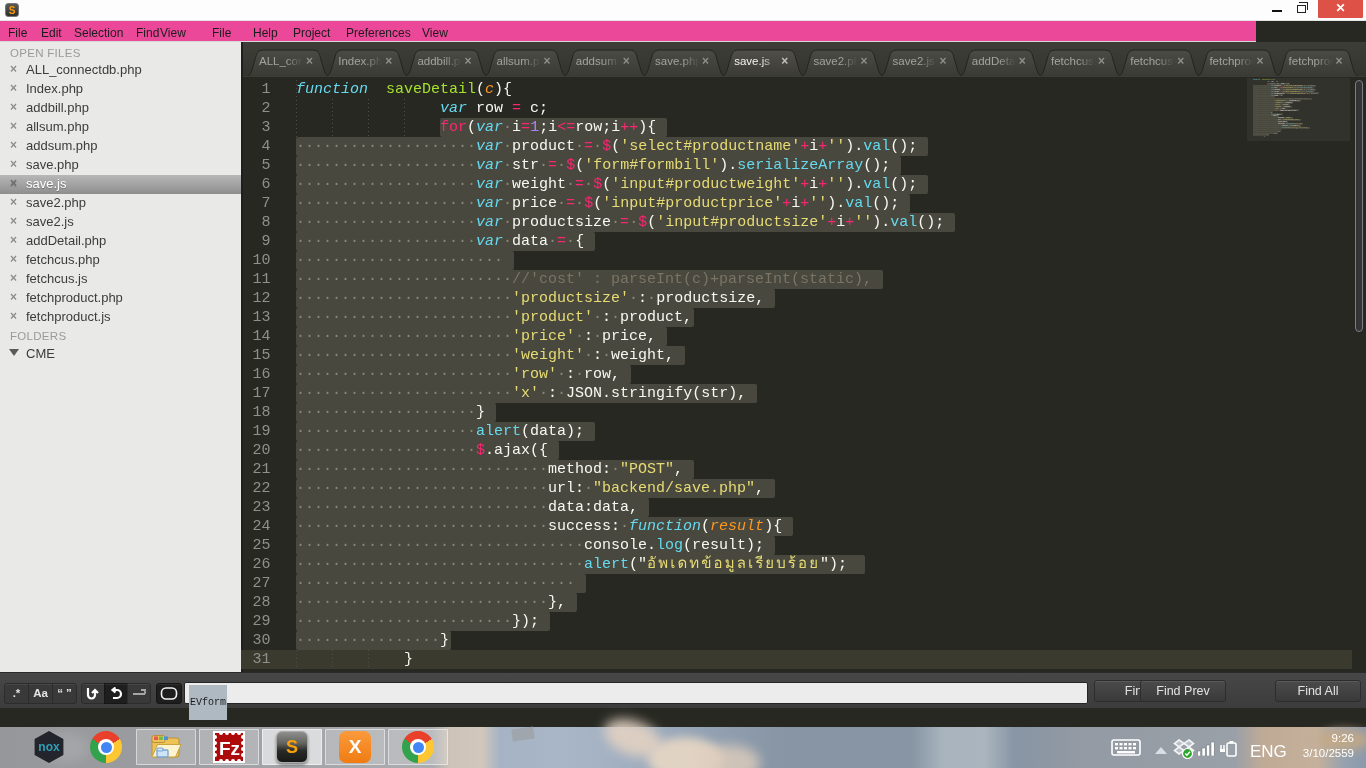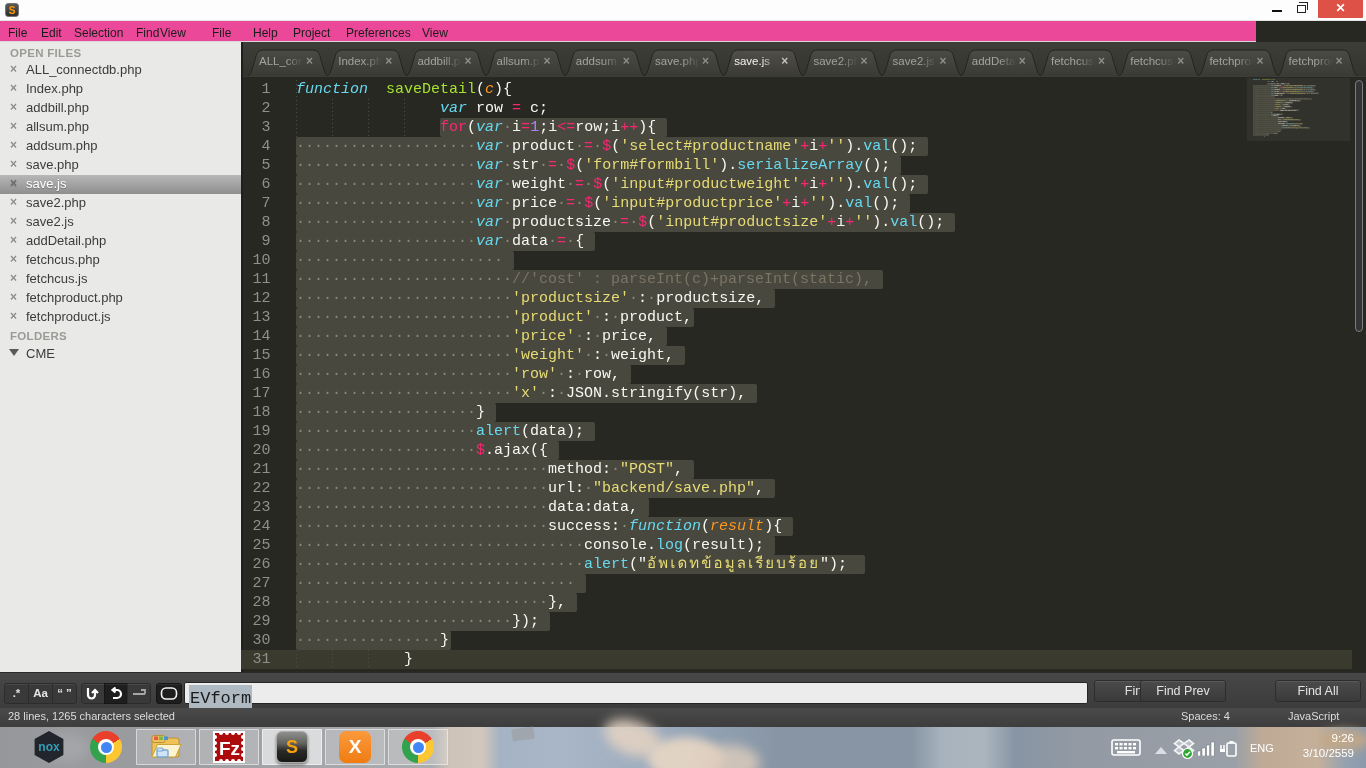--- a/index.html
+++ b/index.html
@@ -9,21 +9,21 @@
 #stico{position:absolute;left:5px;top:3px;width:14px;height:14px;border-radius:3px;background:linear-gradient(180deg,#5a5a58,#2e2e2c);border:1px solid #777;color:#ff9800;font-size:10px;font-weight:bold;text-align:center;line-height:13px}
 #mini1{position:absolute;left:1272px;top:10px;width:10px;height:2px;background:#111}
 #maxi{position:absolute;left:1297px;top:5px;width:9px;height:8px;border:1.6px solid #222;background:#fdfdfd}
 #maxi:before{content:"";position:absolute;left:1.2px;top:-4.2px;width:8px;height:7px;border:1.6px solid #222;border-bottom:none;border-left:none}
 #closeb{position:absolute;left:1318px;top:0;width:45px;height:18px;background:#dd5146;color:#fff;text-align:center;font-size:12px;font-weight:bold;line-height:17px;border-radius:0 0 1px 1px}
 
 #menu{position:absolute;left:0;top:21px;width:1256px;height:21px;background:#ec4899;border-bottom:1px solid #d7d7d7}
 #menu span{position:absolute;top:4.5px;font-size:12px;color:#1c1c1c}
 
 #side{position:absolute;left:0;top:42px;width:241px;height:630px;background:#e9e9e7}
-.shead{position:absolute;left:10px;font-size:11.5px;font-weight:bold;color:#9a9a96;letter-spacing:.3px}
+.shead{position:absolute;left:10px;font-size:11.5px;font-weight:normal;color:#9a9a96;letter-spacing:.3px}
 .frow{position:absolute;left:0;width:241px;height:19px;font-size:13px;color:#3c3c3c}
 .frow .fx{position:absolute;left:10px;top:1px;font-size:12px;color:#8d8d8d;font-weight:bold}
 .frow .fn{position:absolute;left:26px;top:1.5px}
 .fsel{background:linear-gradient(180deg,#b7b7b7,#8e8e8e);color:#fff;text-shadow:0 1px 1px rgba(0,0,0,.25)}
 .fsel .fx{color:#6f6f6f}
 #foldtri{position:absolute;left:9px;top:307px;width:0;height:0;border-left:5px solid transparent;border-right:5px solid transparent;border-top:7px solid #5a5a5a}
 #cme{position:absolute;left:26px;top:304px;font-size:13px;color:#3c3c3c}
 
 #edit{position:absolute;left:241px;top:42px;width:1125px;height:630px;background:#272822}
 #tabbar{position:absolute;left:0;top:0;width:1125px;height:35px;background:linear-gradient(180deg,#3e3e39,#34342f)}
@@ -43,36 +43,36 @@
 #mmap{position:absolute;left:1247px;top:78px;width:103px;height:63px;background:#31322b;overflow:hidden}
 .msr{position:absolute;background:#49483e;height:2px}
 #mini{position:absolute;left:6px;top:1px;transform:scale(0.1);transform-origin:0 0;color:#f8f8f2;opacity:.92}
 
 #puck{position:absolute;left:1355px;top:80px;width:8px;height:252px;border:1px solid #7e7e81;border-radius:5px;background:#343436}
 
 #findbar{position:absolute;left:0;top:672px;width:1366px;height:36px;background:linear-gradient(180deg,#474747,#3c3c3c);border-top:1px solid #2a2a2a}
 .tbtn{position:absolute;top:10px;width:22px;height:21px;background:#393939;border:1px solid #2c2c2c;box-shadow:inset 0 1px 0 rgba(255,255,255,.08);border-radius:3px;color:#e4e4e4;font-size:11.5px;font-weight:bold;text-align:center;line-height:19px}
 .tbtn.on{background:#1e1e1e;color:#fff;border-color:#161616}
 #finput{position:absolute;left:184px;top:9px;width:904px;height:22px;background:#ececec;border:1px solid #262626;border-radius:2px}
-#finput .seltxt{position:absolute;left:4px;top:2px;font-family:"Liberation Mono",monospace;font-size:17px;color:#1c1c1c;background:#aeb9c2;padding:4px 1px}
+#finput .seltxt{position:absolute;left:4px;top:2px;font-family:"Liberation Mono",monospace;font-size:10px;color:#1c1c1c;background:#aeb9c2;padding:12px 1px}
 .fbtn{position:absolute;top:7px;width:86px;height:22px;background:linear-gradient(180deg,#4b4b4b,#3a3a3a);border:1px solid #2d2d2d;box-shadow:inset 0 1px 0 #5a5a5a;border-radius:3px;color:#e2e2e2;font-size:12.5px;text-align:center;line-height:21px}
 
 #status{position:absolute;left:0;top:708px;width:1366px;height:19px;background:linear-gradient(180deg,#4a4a4a,#3d3d3d);color:#dcdcdc;font-size:11px}
 
 #task{position:absolute;left:0;top:727px;width:1366px;height:41px;background:linear-gradient(90deg,#96979a 0,#9b9c9f 160px,#a3a5a8 300px,#aaacaf 432px,#cdc3b8 450px,#d2c7bc 482px,#a5b3c4 500px,#a8b6c7 560px,#a4b2c3 600px,#9cabbd 660px,#92a1b3 710px,#8795a4 780px,#8795a4 912px,#a8b3bd 942px,#aab5be 985px,#8795a4 1015px,#939aa3 1080px,#9aa0a8 1235px,#bfaa96 1262px,#c4b09b 1318px,#95a1b0 1345px,#8b99ab 1366px)}
 .wshape{position:absolute;border-radius:50%;filter:blur(6px)}
 .tbbtn{position:absolute;top:3px;width:60px;height:36px;border:1px solid rgba(255,255,255,.5);background:rgba(255,255,255,.2);border-radius:1px}
 .tbbtn.act{background:rgba(252,252,252,.62)}
 .tico{position:absolute;top:5px;width:32px;height:32px}
 
 .chrome{border-radius:50%;background:conic-gradient(from -60deg,#e8402a 0 120deg,#fdc732 120deg 240deg,#32a24c 240deg 360deg)}
 .chrome:before{content:"";position:absolute;left:8px;top:8px;width:16px;height:16px;border-radius:50%;background:#fff}
 .chrome:after{content:"";position:absolute;left:10.5px;top:10.5px;width:11px;height:11px;border-radius:50%;background:#4285f4}
 
-.tray{position:absolute;color:#fff;font-size:11px}
+.tray{position:absolute;color:#fff;font-size:17px}
 #clock{position:absolute;left:1284px;top:731px;width:70px;color:#fff;font-size:11.5px;text-align:right;line-height:15px}
 </style></head><body>
 <div id="scr">
 
   <div id="title">
     <div id="stico">S</div>
     <div id="mini1"></div>
       <div id="maxi"></div>
       <div id="closeb">✕</div>
   </div>
@@ -518,25 +518,20 @@
         </svg>
     </div>
     <div id="finput">
         <span class="seltxt">EVform</span>
       </div>
     <div class="fbtn" style="left:1094px">Find</div>
     <div class="fbtn" style="left:1140px">Find Prev</div>
     <div class="fbtn" style="left:1275px">Find All</div>
   </div>
 
-  <div id="status">
-    <span style="position:absolute;left:8px;top:2px">28 lines, 1265 characters selected</span>
-    <span style="position:absolute;left:1181px;top:2px">Spaces: 4</span>
-    <span style="position:absolute;left:1288px;top:2px">JavaScript</span>
-  </div>
 
   <div id="task">
     <div class="wshape" style="left:603px;top:-6px;width:60px;height:34px;background:rgba(226,210,194,.9);transform:rotate(20deg)"></div>
     <div class="wshape" style="left:648px;top:10px;width:75px;height:44px;background:rgba(229,213,196,.95);filter:blur(5px)"></div>
     <div class="wshape" style="left:700px;top:18px;width:60px;height:36px;background:rgba(222,205,188,.8);filter:blur(6px)"></div>
     <div style="position:absolute;left:512px;top:1px;width:22px;height:12px;background:rgba(158,160,163,.7);transform:rotate(-8deg)"></div>
     <div class="wshape" style="left:1318px;top:2px;width:52px;height:22px;background:rgba(198,168,132,.85);filter:blur(5px)"></div>
     <div class="wshape" style="left:40px;top:6px;width:50px;height:30px;background:rgba(255,255,255,.12)"></div>
   </div>
 

